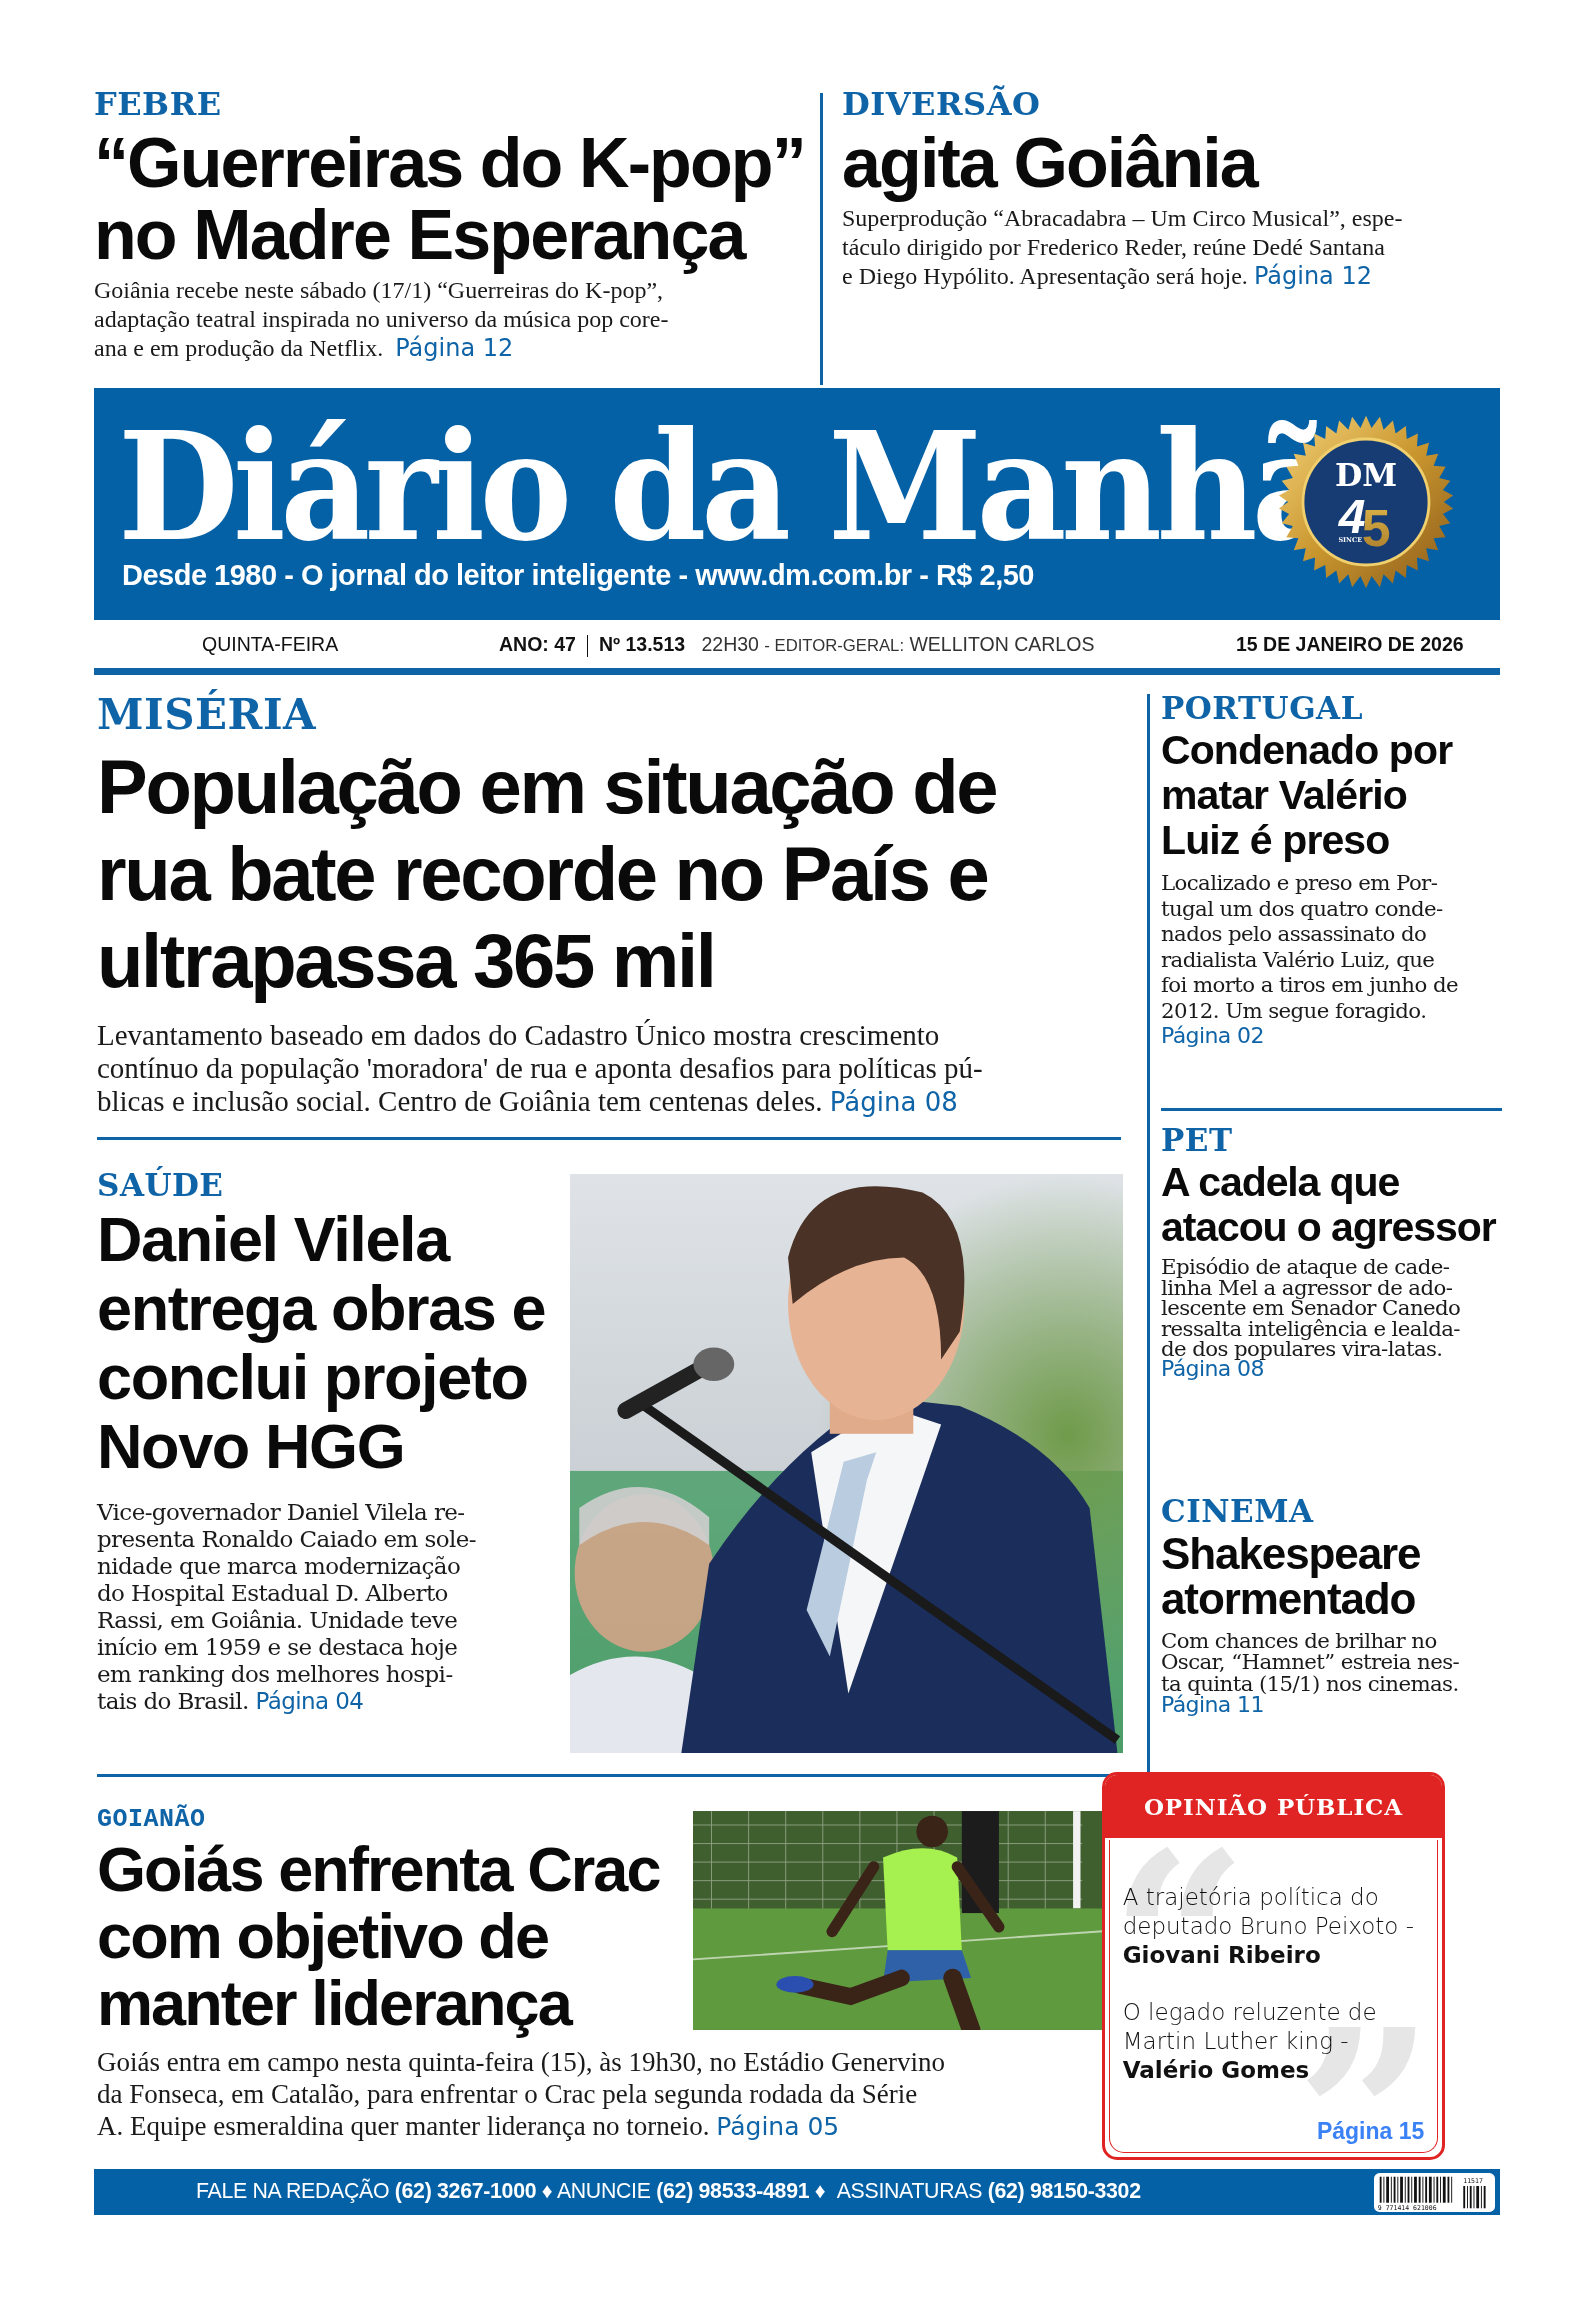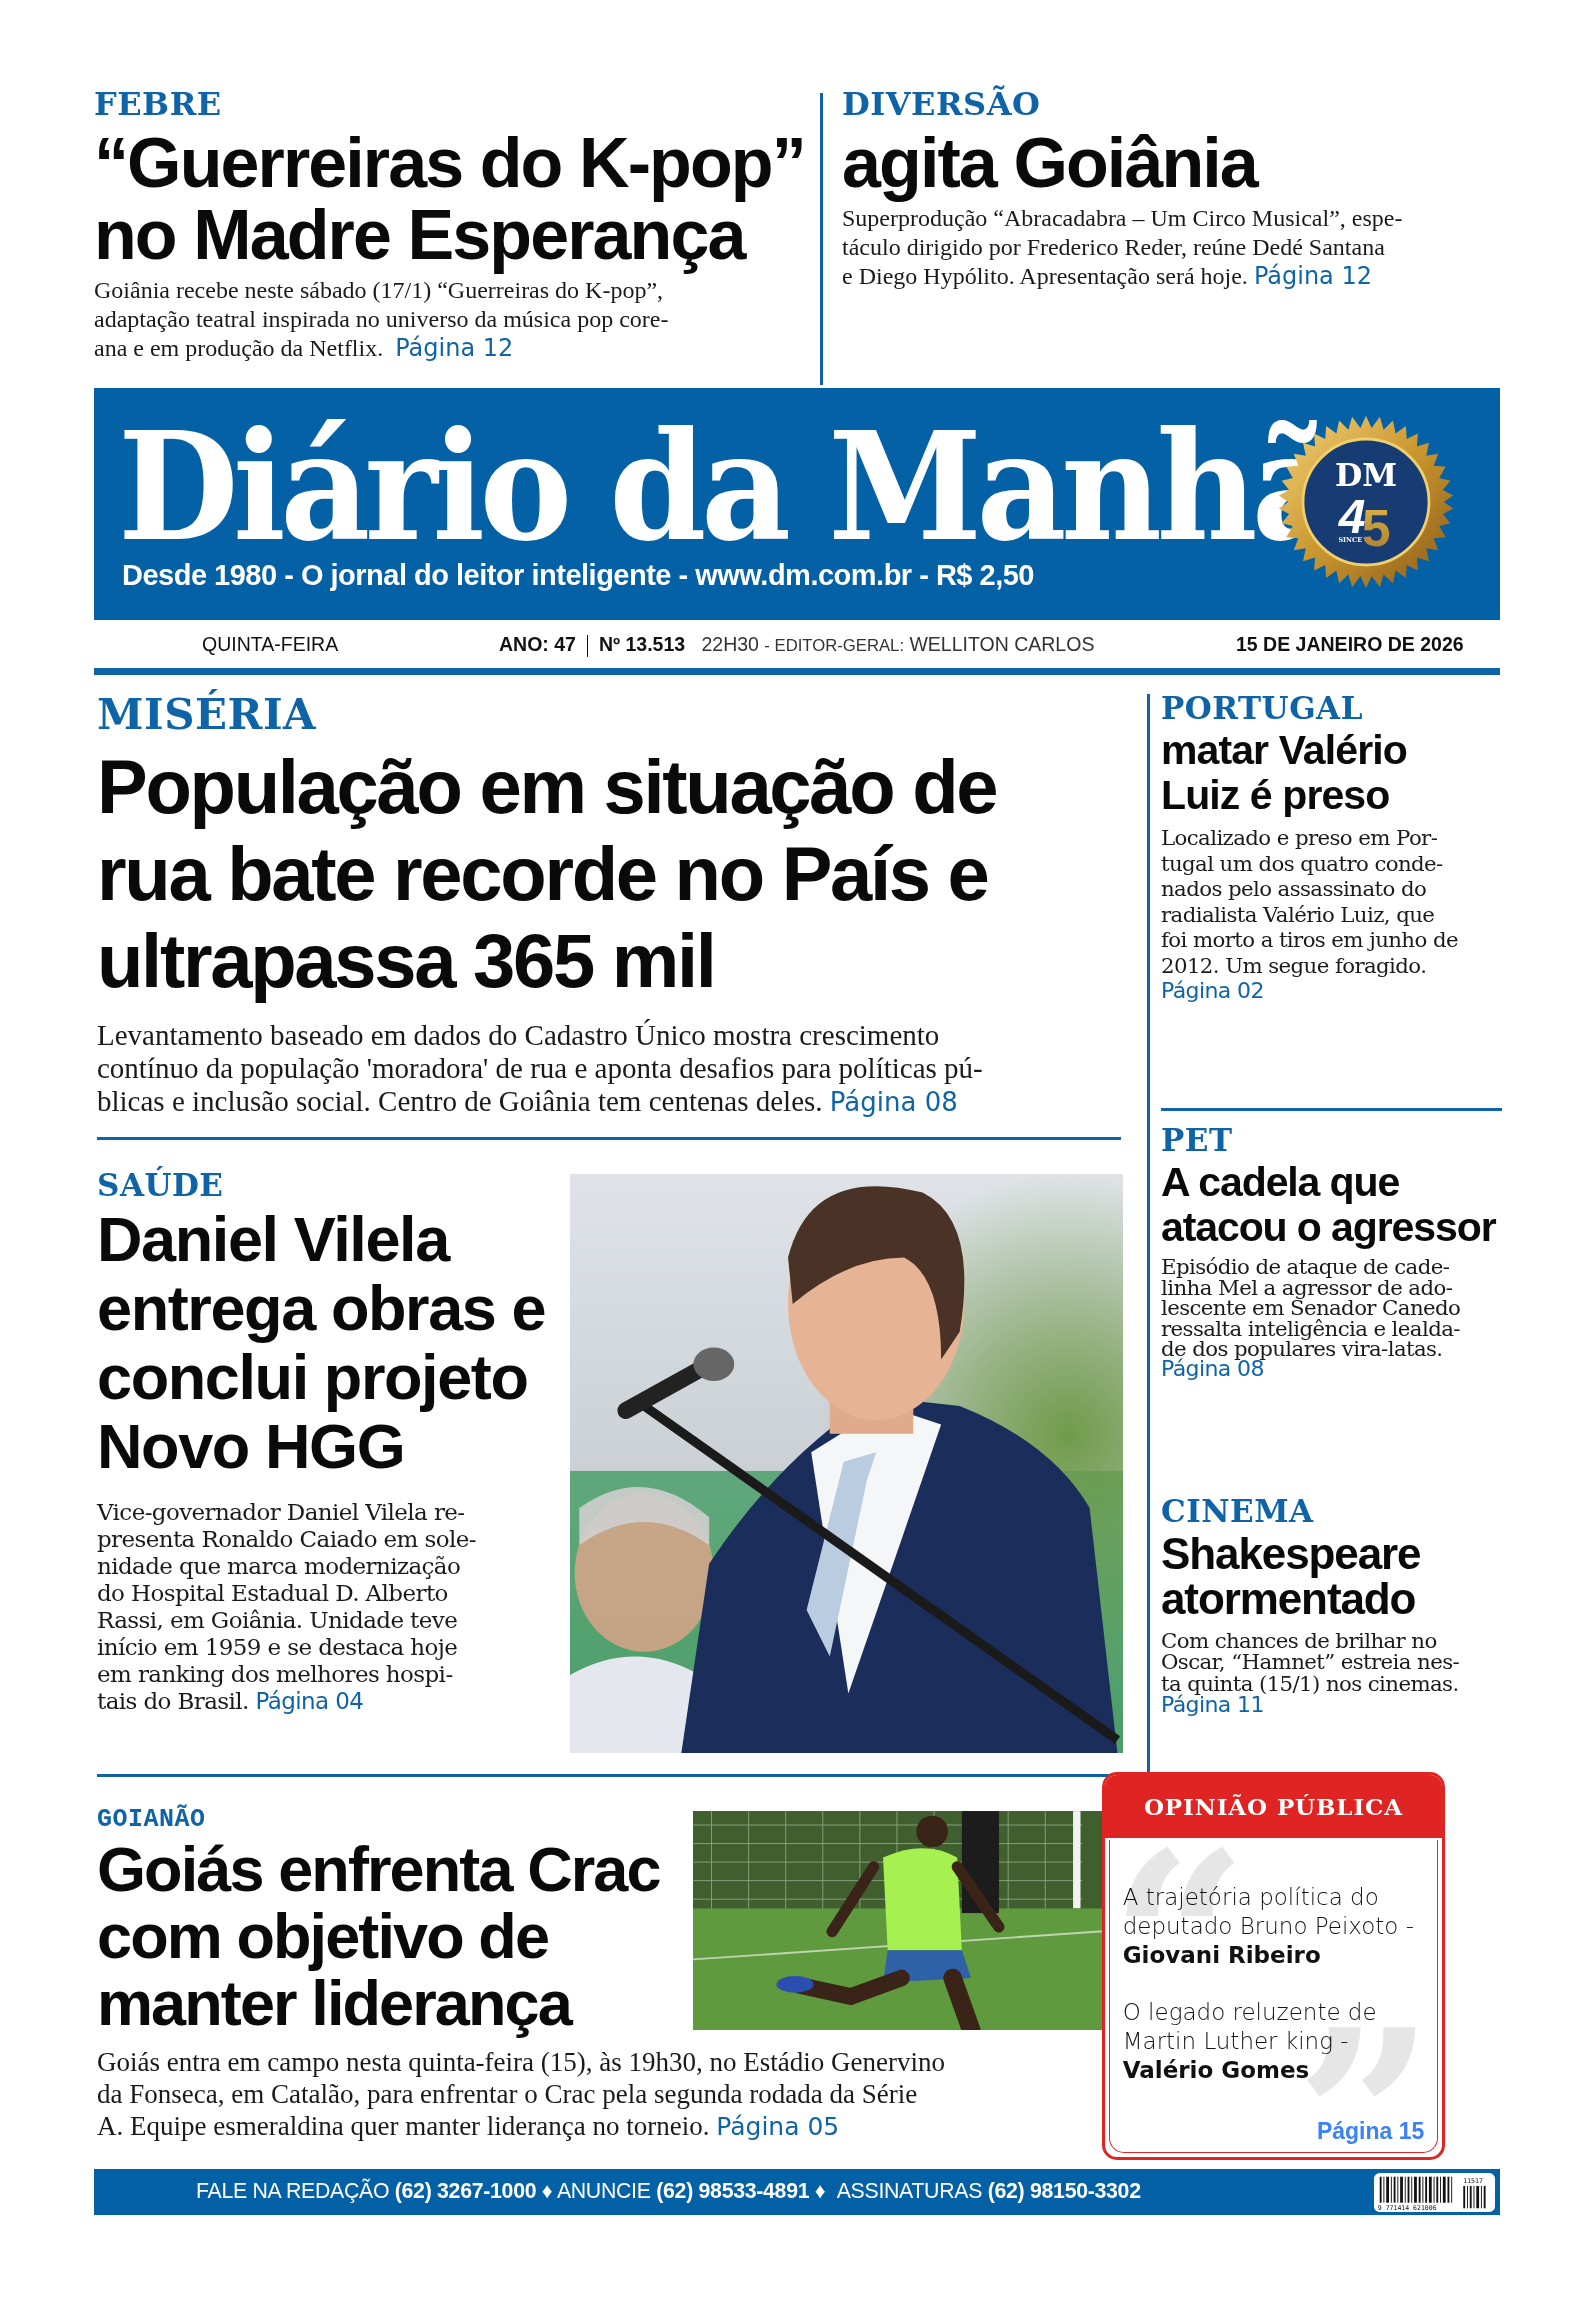--- a/index.html
+++ b/index.html
@@ -235,20 +235,21 @@
     <path d="M285 60 L330 125" stroke="#3a2418" stroke-width="12" stroke-linecap="round"></path>
     <path d="M225 180 L170 200 L115 188" stroke="#3a2418" stroke-width="18" stroke-linecap="round" fill="none"></path>
     <path d="M280 180 L300 236" stroke="#3a2418" stroke-width="20" stroke-linecap="round"></path>
     <ellipse cx="110" cy="187" rx="20" ry="9" fill="#2b4fb0"></ellipse>
   </svg>
 </div>
 
 <div class="abs" style="left:1161px; top:690px; width:343px;">
   <div class="kicker" style="font-size:31px;">PORTUGAL</div>
   <div class="head" style="font-size:41px; line-height:45px; margin-top:1.9px; letter-spacing:-0.9px;">
+    <div>Condenado por</div>
     <div>matar Valério</div>
     <div>Luiz é preso</div>
   </div>
   <div class="body-serif" style="font-size:21.3px; line-height:25.5px; margin-top:7.4px; letter-spacing:-0.6px;">
     <div>Localizado e preso em Por-</div>
     <div>tugal um dos quatro conde-</div>
     <div>nados pelo assassinato do</div>
     <div>radialista Valério Luiz, que</div>
     <div>foi morto a tiros em junho de</div>
     <div>2012. Um segue foragido.</div>

